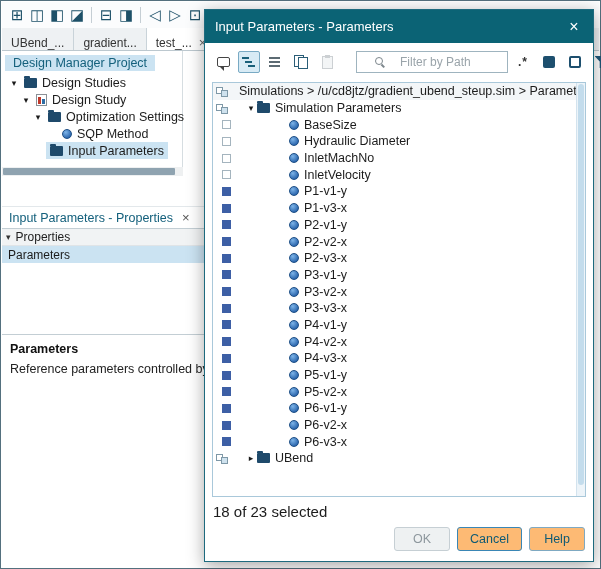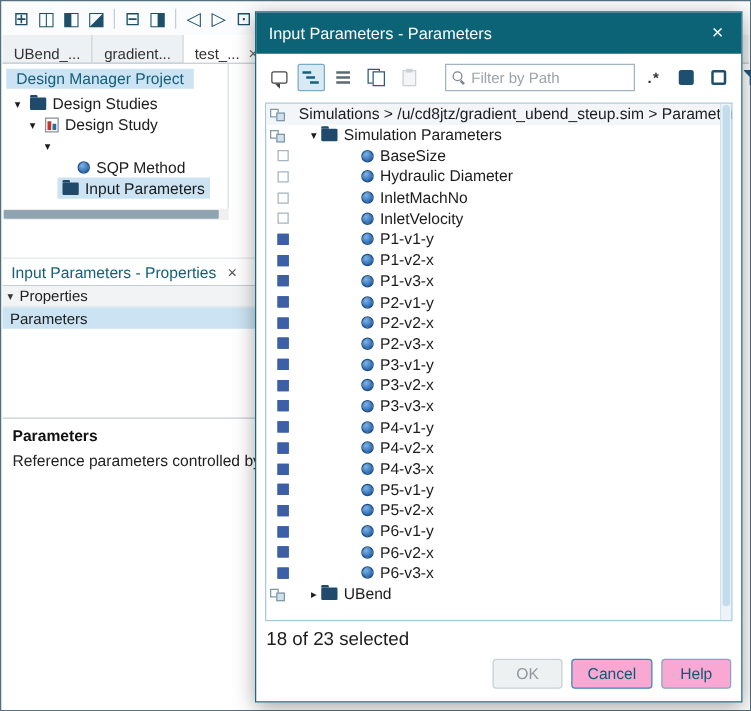--- a/index.html
+++ b/index.html
@@ -46,21 +46,21 @@
   
   .dialog{position:absolute;left:203px;top:8px;width:390px;height:553px;background:#fff;border:1px solid #1d6a7e;box-shadow:0 4px 16px rgba(0,0,0,.35);display:flex;flex-direction:column;z-index:5}
   .dlg-titlebar{height:33px;flex:none;background:#0b6375;color:#fff;display:flex;align-items:center;padding:0 10px}
   .dlg-title{flex:1;font-size:13px}
   .dlg-close{font-size:16px;width:18px;text-align:center}
   .dlg-toolbar{height:38px;flex:none;display:flex;align-items:center;padding:0 7px;gap:4px}
   .tbtn{height:22px;min-width:22px;display:flex;align-items:center;justify-content:center;border:1px solid transparent;border-radius:2px}
   .tbtn.active{background:#d8ebf5;border-color:#79aac4}
   .tbtn.disabled{opacity:.5}
   .regex{font-size:12px;font-weight:bold;color:#333;letter-spacing:1px}
-  .filter-box{display:flex;align-items:center;gap:5px;height:22px;width:152px;border:1px solid #9fb4bf;background:#fff;padding:0 5px;margin-left:14px}
+  .filter-box{display:flex;align-items:center;gap:15px;height:22px;width:152px;border:1px solid #9fb4bf;background:#fff;padding:0 18px;margin-left:14px}
   .filter-input{border:none;outline:none;flex:1;min-width:0;font-size:12px;font-family:inherit;color:#222;background:transparent}
   .filter-input::placeholder{color:#9aa4aa}
   .funnel-btn{margin-left:auto}
 
   .param-list{flex:1;margin:1px 7px 0;border:1px solid #a9c8da;position:relative;overflow:hidden;background:#fff}
   .rows{position:absolute;inset:0 9px 0 0}
   .vscroll{position:absolute;top:0;right:0;bottom:0;width:9px;background:#edf4f9;border-left:1px solid #d3e3ee}
   .vthumb{position:absolute;top:1px;right:1px;width:6px;height:97%;background:#c3dcec;border-radius:3px}
 
   .trow{display:flex;align-items:center;height:16.7px;font-size:12.5px;color:#1c1c1c;white-space:nowrap}
@@ -69,21 +69,21 @@
   .gutter .checkbox{margin-left:9px}
   .gutter .link-icon{margin-left:3px}
   .trow .arrow{flex:none;width:12px;font-size:9px;color:#1a1a1a;text-align:center;line-height:1}
   .ind-folder{width:8px;flex:none}
   .ind-param{width:52px;flex:none}
   .tlabel{margin-left:5px}
   .path .tlabel{margin-left:2px}
 
   .dlg-status{flex:none;padding:6px 8px 1px;font-size:15px;color:#1c1c1c}
   .dlg-buttons{flex:none;display:flex;justify-content:flex-end;gap:7px;padding:6px 8px 10px}
-  .btn{height:24px;min-width:56px;padding:0 12px;border-radius:3px;font-family:inherit;font-size:12.5px;background:#f9a8d4;border:1px solid #7fa9c2;color:#0f5a74}
+  .btn{height:24px;min-width:56px;padding:0 12px;border-radius:3px;font-family:inherit;font-size:12.5px;background:#fdba74;border:1px solid #7fa9c2;color:#0f5a74}
   .btn.disabled{background:#eef1f2;border-color:#c6cfd4;color:#8d979d}
   .btn.cancel{border-color:#3a86b5}
 
   
   .checkbox{width:9px;height:9px;border:1px solid #a4b4be;background:#fff;flex:none}
   .checkbox.checked{background:#3d5fa5;border-color:#3d5fa5}
   .param-icon{width:10px;height:10px;border-radius:50%;background:radial-gradient(circle at 35% 30%,#7db4e8,#2b66ad 75%);border:1px solid #1d4f86;flex:none}
   .folder-icon{width:13px;height:10px;background:#1f4a6b;border-radius:1px;position:relative;flex:none}
   .folder-icon::before{content:'';position:absolute;top:-2px;left:0;width:6px;height:2px;background:#1f4a6b;border-radius:1px 1px 0 0}
   .study-icon{width:11px;height:12px;background:#fff;border:1px solid #8a9096;position:relative;flex:none}
@@ -160,20 +160,24 @@
           <span style="width: 18px; flex: 0 0 auto;"></span>
           <span class="arrow">▾</span>
           <span class="pwrap">
             <span class="study-icon"></span>
             <span>Design Study</span>
           </span>
         </div>
         <div class="prow">
           <span style="width: 30px; flex: 0 0 auto;"></span>
           <span class="arrow">▾</span>
+          <span class="pwrap">
+            <span class="folder-icon"></span>
+            <span>Optimization Settings</span>
+          </span>
         </div>
         <div class="prow">
           <span style="width: 56px; flex: 0 0 auto;"></span>
           <span class="pwrap">
             <span class="param-icon"></span>
             <span>SQP Method</span>
           </span>
         </div>
         <div class="prow">
           <span style="width: 44px; flex: 0 0 auto;"></span>
@@ -301,28 +305,20 @@
             <span class="ind-param"></span>
             <span class="param-icon"></span>
             <span class="tlabel">P1-v1-y</span>
           </div>
           <div class="trow param">
             <span class="gutter">
               <span class="checkbox checked"></span>
             </span>
             <span class="ind-param"></span>
             <span class="param-icon"></span>
-            <span class="tlabel">P1-v2-x</span>
-          </div>
-          <div class="trow param">
-            <span class="gutter">
-              <span class="checkbox checked"></span>
-            </span>
-            <span class="ind-param"></span>
-            <span class="param-icon"></span>
             <span class="tlabel">P1-v3-x</span>
           </div>
           <div class="trow param">
             <span class="gutter">
               <span class="checkbox checked"></span>
             </span>
             <span class="ind-param"></span>
             <span class="param-icon"></span>
             <span class="tlabel">P2-v1-y</span>
           </div>

